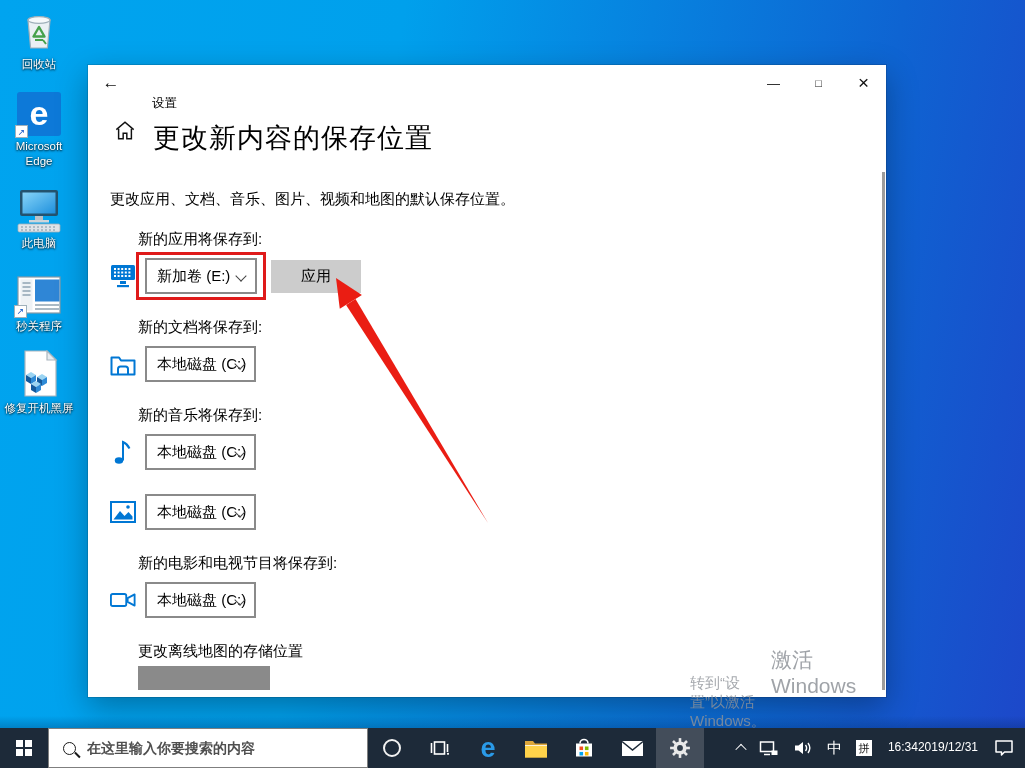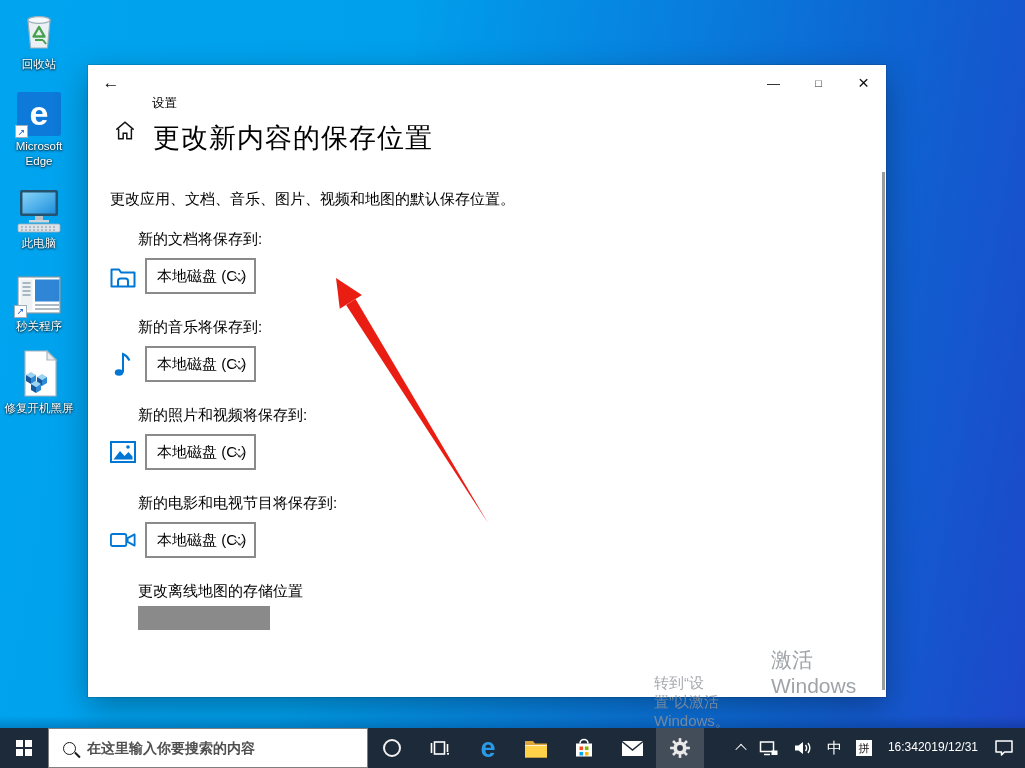--- a/index.html
+++ b/index.html
@@ -21,21 +21,21 @@
   .edge-tile { width:44px; height:44px; background:#0d79d8; border-radius:3px; display:flex;
     align-items:center; justify-content:center; position:relative; }
   .edge-tile .e { color:#fff; font-size:34px; font-weight:bold; line-height:1; margin-top:-3px; }
   .shortcut-badge { position:absolute; left:-2px; bottom:-2px; width:13px; height:13px;
     background:#fff; border:1px solid #9fb0ba; display:flex; align-items:center; justify-content:center;
     font-size:9px; color:#1559c9; }
 
   
   .watermark { position:absolute; z-index:60; pointer-events:none; color:#8f9399; }
   .wm1 { position:absolute; left:771px; top:646px; font-size:21px; opacity:.85; }
-  .wm2 { position:absolute; left:654px; top:674px; font-size:15px; opacity:.8; }
+  .wm2 { position:absolute; left:690px; top:674px; font-size:15px; opacity:.8; }
 
   
   .win { position:absolute; left:88px; top:65px; width:798px; height:632px; background:#fff;
     box-shadow:0 10px 30px rgba(0,0,0,.30), 0 0 0 1px rgba(0,0,0,.12); overflow:hidden; }
   .titlebar { position:absolute; left:0; top:0; right:0; height:36px; display:flex; align-items:center; }
   .back-btn { width:46px; height:36px; display:flex; align-items:center; justify-content:center;
     font-size:17px; color:#111; cursor:pointer; }
   .tb-title { font-size:12.5px; color:#000; margin-left:18px;margin-top:40px; }
   .tb-spacer { flex:1; }
   .ctl { width:45px; height:36px; display:flex; align-items:center; justify-content:center; color:#111; cursor:pointer; }
@@ -212,20 +212,40 @@
         <path d="M2.5 10.5 L12 2.5 L21.5 10.5" fill="none" stroke="#111" stroke-width="1.6"></path>
         <path d="M5 9.5 V20.5 H10 V14.5 H14 V20.5 H19 V9.5" fill="none" stroke="#111" stroke-width="1.6"></path>
       </svg>
       <h1 class="page-title">更改新内容的保存位置</h1>
     </div>
 
     <div class="page-sub">更改应用、文档、音乐、图片、视频和地图的默认保存位置。</div>
 
     <div class="body">
 
+      <div>
+        <div class="sec-label">新的应用将保存到:</div>
+        <div class="sec-row">
+          <div class="row-ic">
+            <svg width="26" height="24" viewBox="0 0 26 24">
+              <rect x="1" y="1" width="24" height="15" rx="1.5" fill="#0077d4"></rect>
+              <line x1="4" y1="5" x2="22" y2="5" stroke="#fff" stroke-width="2" stroke-dasharray="2 1.6"></line>
+              <line x1="4" y1="8.5" x2="22" y2="8.5" stroke="#fff" stroke-width="2" stroke-dasharray="2 1.6"></line>
+              <line x1="4" y1="12" x2="22" y2="12" stroke="#fff" stroke-width="2" stroke-dasharray="2 1.6"></line>
+              <rect x="10" y="17" width="6" height="3" fill="#0077d4"></rect>
+              <rect x="7" y="21" width="12" height="2.2" fill="#0077d4"></rect>
+            </svg>
+          </div>
+          <div class="select-wrap narrow red-outline">
+            <span>新加卷 (E:)</span>
+            <span class="sel-chev"></span>
+          </div>
+          <button class="apply-btn">应用</button>
+        </div>
+      </div>
 
       <div>
         <div class="sec-label">新的文档将保存到:</div>
         <div class="sec-row">
           <div class="row-ic">
             <svg width="26" height="23" viewBox="0 0 26 23">
               <path d="M1.5 4.5 h7.5 l2 3 h13.5 v14 h-23 z" fill="none" stroke="#0077d4" stroke-width="2" stroke-linejoin="round"></path>
               <path d="M8 21.5 v-5.5 a2.5 2.5 0 0 1 2.5-2.5 h5 a2.5 2.5 0 0 1 2.5 2.5 v5.5" fill="none" stroke="#0077d4" stroke-width="2"></path>
             </svg>
           </div>
@@ -246,21 +266,20 @@
             </svg>
           </div>
           <div class="select-wrap">
             <span>本地磁盘 (C:)</span>
             <span class="sel-chev"></span>
           </div>
         </div>
       </div>
 
       <div>
-        <div class="sec-label">新的照片和视频将保存到:</div>
         <div class="sec-row">
           <div class="row-ic">
             <svg width="26" height="22" viewBox="0 0 26 22">
               <rect x="1" y="1" width="24" height="20" fill="none" stroke="#0077d4" stroke-width="2"></rect>
               <path d="M3.5 18.5 L10 10 L14.5 15 L18.5 11 L22.5 15.5 V18.5 Z" fill="#0077d4"></path>
               <circle cx="18" cy="6" r="1.8" fill="#0077d4"></circle>
             </svg>
           </div>
           <div class="select-wrap">
             <span>本地磁盘 (C:)</span>

